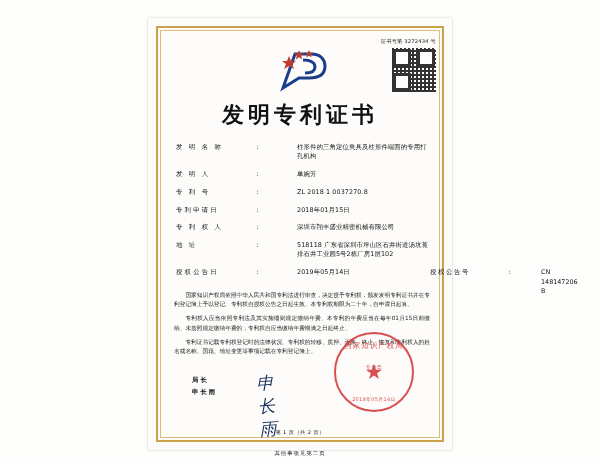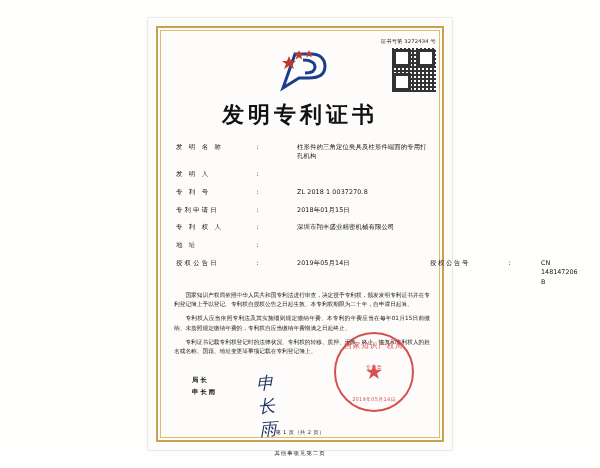--- a/index.html
+++ b/index.html
@@ -314,20 +314,21 @@
 
       <div class="field-row">
         <div class="field-label">发 明 名 称</div>
         <div class="field-colon">：</div>
         <div class="field-value">柱形件的三角定位夹具及柱形件端面的专用打孔机构</div>
       </div>
 
       <div class="field-row">
         <div class="field-label">发 明 人</div>
         <div class="field-colon">：</div>
+        <div class="field-value">单婉芳</div>
       </div>
 
       <div class="field-row">
         <div class="field-label">专 利 号</div>
         <div class="field-colon">：</div>
         <div class="field-value">ZL 2018 1 0037270.8</div>
       </div>
 
       <div class="field-row">
         <div class="field-label">专利申请日</div>
@@ -337,20 +338,21 @@
 
       <div class="field-row">
         <div class="field-label">专 利 权 人</div>
         <div class="field-colon">：</div>
         <div class="field-value">深圳市翔丰盛业精密机械有限公司</div>
       </div>
 
       <div class="field-row">
         <div class="field-label">地        址</div>
         <div class="field-colon">：</div>
+        <div class="field-value">518118 广东省深圳市坪山区石井街道汤坑莨排石井工业园5号2栋厂房1层102</div>
       </div>
 
       <div class="field-row two-col">
         <div class="field-label">授权公告日</div>
         <div class="field-colon">：</div>
         <div class="field-value">2019年05月14日</div>
         <div class="field-label2">授权公告号</div>
         <div class="field-colon">：</div>
         <div class="field-value2">CN 148147206 B</div>
       </div>

